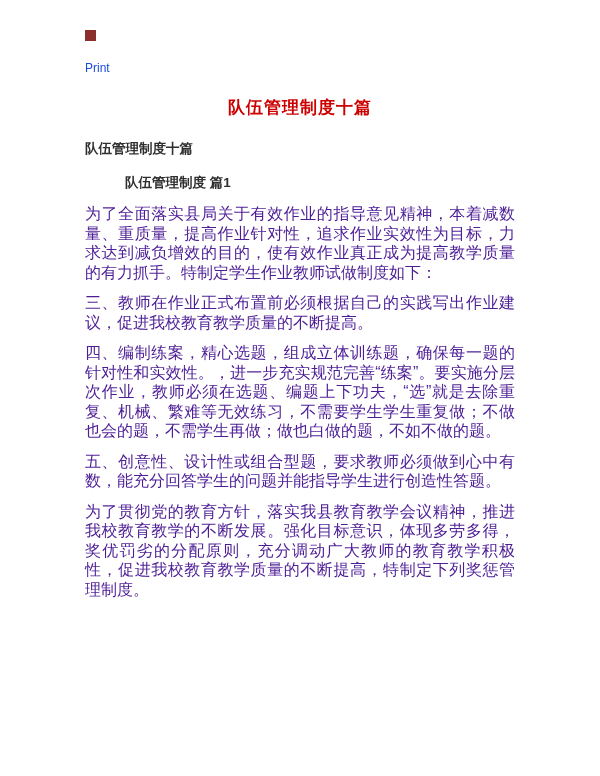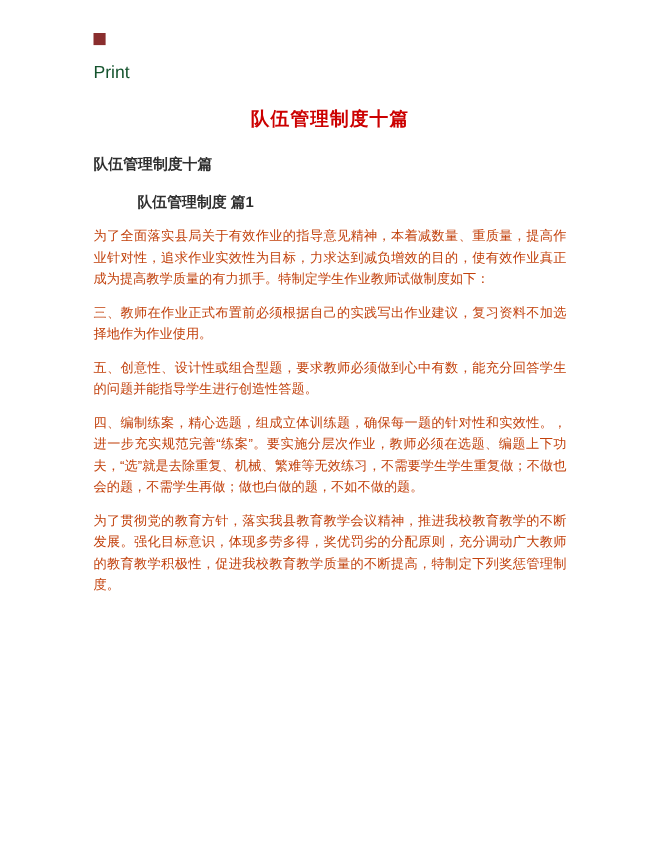--- a/index.html
+++ b/index.html
@@ -17,22 +17,22 @@
     position: relative;
     background: #ffffff;
   }
   .marker {
     width: 11px;
     height: 11px;
     background: #8a2e2e;
     margin-bottom: 17px;
   }
   .print-label {
-    font-size: 16px;
-    color: #14532d;
+    font-size: 12px;
+    color: #1d4ed8;
     margin-bottom: 21px;
     cursor: pointer;
     display: inline-block;
   }
   .main-title {
     font-size: 17px;
     font-weight: bold;
     color: #cc0000;
     text-align: center;
     margin-bottom: 21px;
@@ -45,46 +45,46 @@
     margin-bottom: 14px;
   }
   .section-heading {
     font-size: 13.5px;
     font-weight: bold;
     color: #2f2f2f;
     margin: 16px 0 12px 0;
   }
   section:first-of-type .section-heading { margin-top: 16px; padding-left: 40px; }
   .body-text {
-    font-size: 12px;
+    font-size: 16px;
     line-height: 19.5px;
     text-align: justify;
-    color: #c2410c;
+    color: #4c1d95;
     margin-bottom: 11px;
   }
 </style>
 </head>
 <body>
 
 <div class="page">
 
   <div class="marker"></div>
 
   <div class="print-label">Print</div>
 
   <h1 class="main-title">队伍管理制度十篇</h1>
 
   <div class="subtitle">队伍管理制度十篇</div>
 
   <section>
     <h2 class="section-heading">队伍管理制度 篇1</h2>
     <p class="body-text">为了全面落实县局关于有效作业的指导意见精神，本着减数量、重质量，提高作业针对性，追求作业实效性为目标，力求达到减负增效的目的，使有效作业真正成为提高教学质量的有力抓手。特制定学生作业教师试做制度如下：</p>
-    <p class="body-text">三、教师在作业正式布置前必须根据自己的实践写出作业建议，复习资料不加选择地作为作业使用。</p>
+    <p class="body-text">三、教师在作业正式布置前必须根据自己的实践写出作业建议，促进我校教育教学质量的不断提高。</p>
+    <p class="body-text">四、编制练案，精心选题，组成立体训练题，确保每一题的针对性和实效性。，进一步充实规范完善“练案”。要实施分层次作业，教师必须在选题、编题上下功夫，“选”就是去除重复、机械、繁难等无效练习，不需要学生学生重复做；不做也会的题，不需学生再做；做也白做的题，不如不做的题。</p>
     <p class="body-text">五、创意性、设计性或组合型题，要求教师必须做到心中有数，能充分回答学生的问题并能指导学生进行创造性答题。</p>
-    <p class="body-text">四、编制练案，精心选题，组成立体训练题，确保每一题的针对性和实效性。，进一步充实规范完善“练案”。要实施分层次作业，教师必须在选题、编题上下功夫，“选”就是去除重复、机械、繁难等无效练习，不需要学生学生重复做；不做也会的题，不需学生再做；做也白做的题，不如不做的题。</p>
   </section>
 
   <section>
     <p class="body-text">为了贯彻党的教育方针，落实我县教育教学会议精神，推进我校教育教学的不断发展。强化目标意识，体现多劳多得，奖优罚劣的分配原则，充分调动广大教师的教育教学积极性，促进我校教育教学质量的不断提高，特制定下列奖惩管理制度。</p>
   </section>
 
 
 </div>
 
 </body></html>

